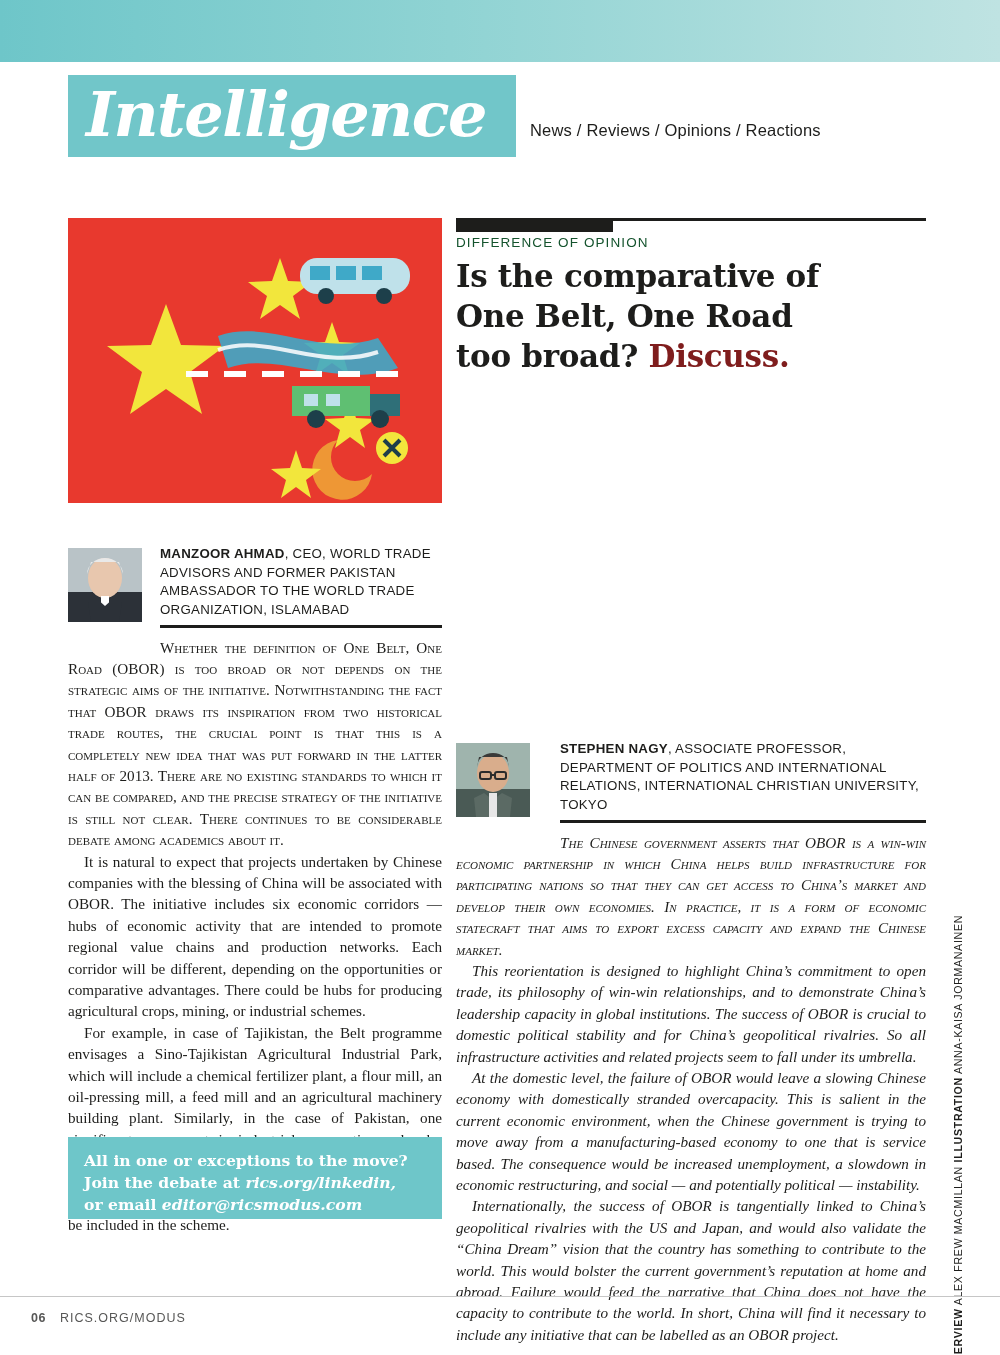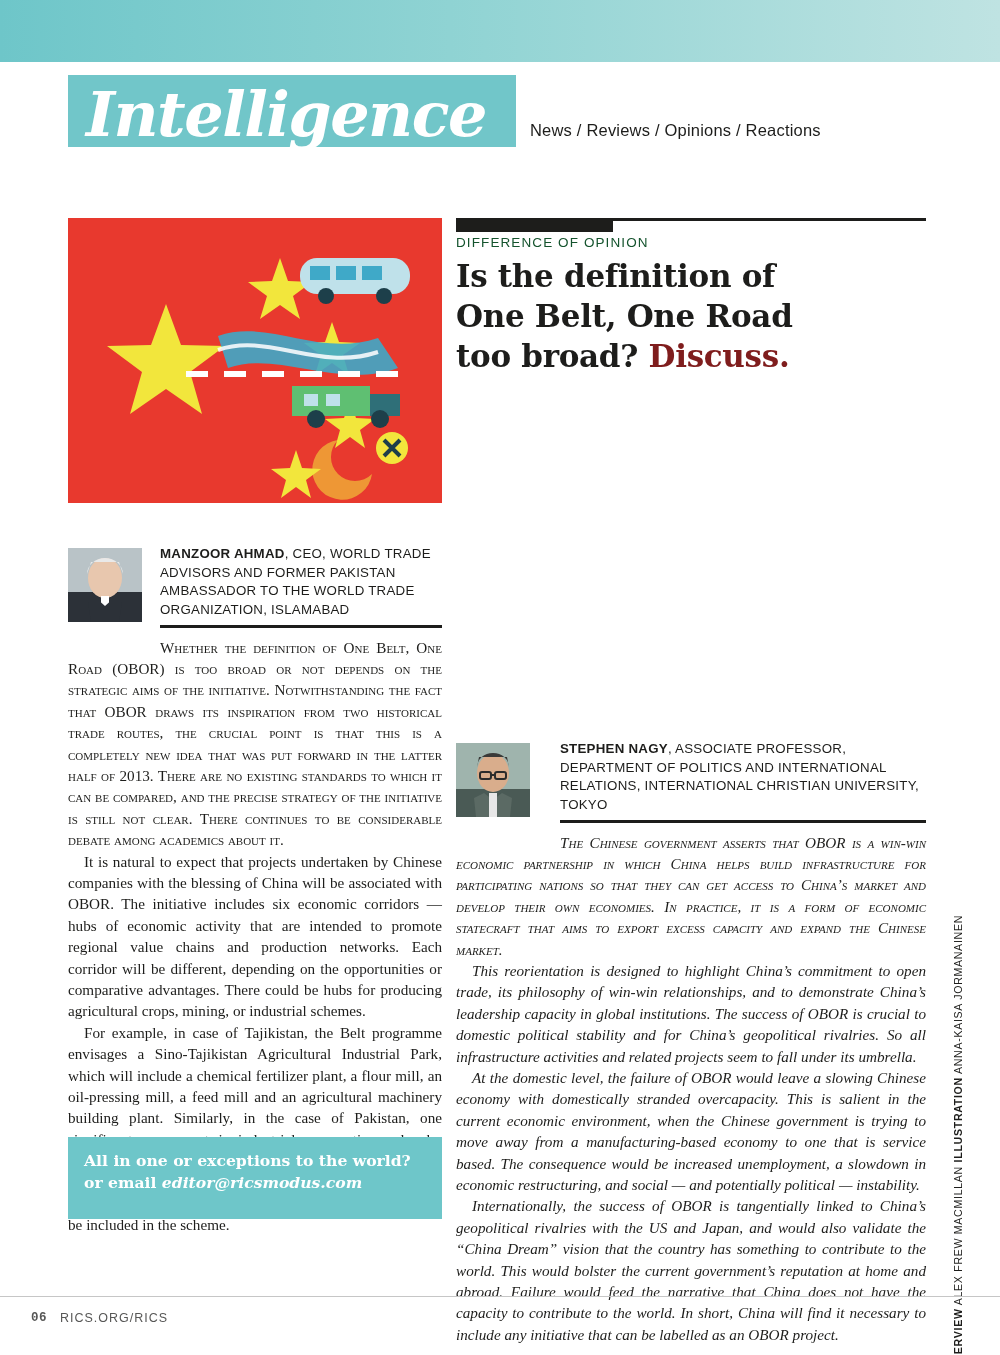--- a/index.html
+++ b/index.html
@@ -20,21 +20,21 @@
     width: 1000px;
     height: 62px;
     background: linear-gradient(90deg,#6ec6c9 0%, #8fd3d3 45%, #bfe3e2 100%);
   }
 
   
   .masthead {
     position: absolute;
     top: 75px; left: 68px;
     width: 448px;
-    height: 72px;
+    height: 82px;
     background: #71c6c9;
   }
   .masthead-title {
     position: absolute;
     left: 18px;
     top: -4px;
     font-family: "DejaVu Serif", serif;
     font-weight: bold;
     font-style: italic;
     font-size: 62px;
@@ -186,21 +186,21 @@
   .footer-rule {
     position: absolute;
     bottom: 58px; left: 0;
     width: 1000px;
     height: 1px;
     background: #c6c6c6;
   }
   .folio {
     position: absolute;
     bottom: 30px; left: 31px;
-    font-family: Liberation Mono, monospace;
+    font-family: Liberation Sans, sans-serif;
     font-size: 12.5px;
     font-weight: bold;
     letter-spacing: .5px;
     color: #575756;
   }
   .footer-label {
     position: absolute;
     bottom: 30px; left: 60px;
     font-family: "Liberation Sans", sans-serif;
     font-size: 12.5px;
@@ -263,21 +263,21 @@
     </g>
 
     <path d="M270 222 a30 30 0 1 0 34 34 a24 24 0 1 1 -34 -34 Z" fill="#f2e63c" opacity="0.55"></path>
   </svg>
 </div>
 
 <div class="head-rule"></div>
 <div class="head-rule-black"></div>
 <div class="kicker">DIFFERENCE OF OPINION</div>
 <div class="headline">
-  <span>Is the definition of</span><br>
+  <span>Is the comparative of</span><br>
   <span>One Belt, One Road</span><br>
   <span>too broad? </span><span class="discuss">Discuss.</span>
 </div>
 
 <div class="col-left">
   <div class="byline-wrap">
     <div class="portrait">
       <svg width="74" height="74" viewBox="0 0 74 74" xmlns="http://www.w3.org/2000/svg">
         <rect width="74" height="74" fill="#b9c3c7"></rect>
         <rect y="44" width="74" height="30" fill="#2c3138"></rect>
@@ -325,27 +325,28 @@
   <div class="body-text" style="margin-top:9px;font-style:italic;">
     <p class="smallcaps" style="text-indent:104px;">The Chinese government asserts that OBOR is a win-win economic partnership in which China helps build infrastructure for participating nations so that they can get access to China’s market and develop their own economies. In practice, it is a form of economic statecraft that aims to export excess capacity and expand the Chinese market.</p>
     <p>This reorientation is designed to highlight China’s commitment to open trade, its philosophy of win-win relationships, and to demonstrate China’s leadership capacity in global institutions. The success of OBOR is crucial to domestic political stability and for China’s geopolitical rivalries. So all infrastructure activities and related projects seem to fall under its umbrella.</p>
     <p>At the domestic level, the failure of OBOR would leave a slowing Chinese economy with domestically stranded overcapacity. This is salient in the current economic environment, when the Chinese government is trying to move away from a manufacturing-based economy to one that is service based. The consequence would be increased unemployment, a slowdown in economic restructuring, and social — and potentially political — instability.</p>
     <p>Internationally, the success of OBOR is tangentially linked to China’s geopolitical rivalries with the US and Japan, and would also validate the “China Dream” vision that the country has something to contribute to the world. This would bolster the current government’s reputation at home and abroad. Failure would feed the narrative that China does not have the capacity to contribute to the world. In short, China will find it necessary to include any initiative that can be labelled as an OBOR project.</p>
   </div>
 </div>
 
 <div class="promo">
   <div class="promo-text">
-    <div>All in one or exceptions to the world?</div>
+    <div>All in one or exceptions to the move?</div>
+    <div><span>Join the debate at </span><i>rics.org/linkedin,</i></div>
     <div><span>or email </span><i>editor@ricsmodus.com</i></div>
   </div>
 </div>
 
 <div class="credit">
   <b>INTERVIEW</b>
   <span>ALEX FREW MACMILLAN</span>
   <b>ILLUSTRATION</b>
   <span>ANNA-KAISA JORMANAINEN</span>
 </div>
 
 <div class="footer-rule"></div>
 <div class="folio">06</div>
-<div class="footer-label">RICS.ORG/RICS</div>
+<div class="footer-label">RICS.ORG/MODUS</div>
 
 </body></html>

